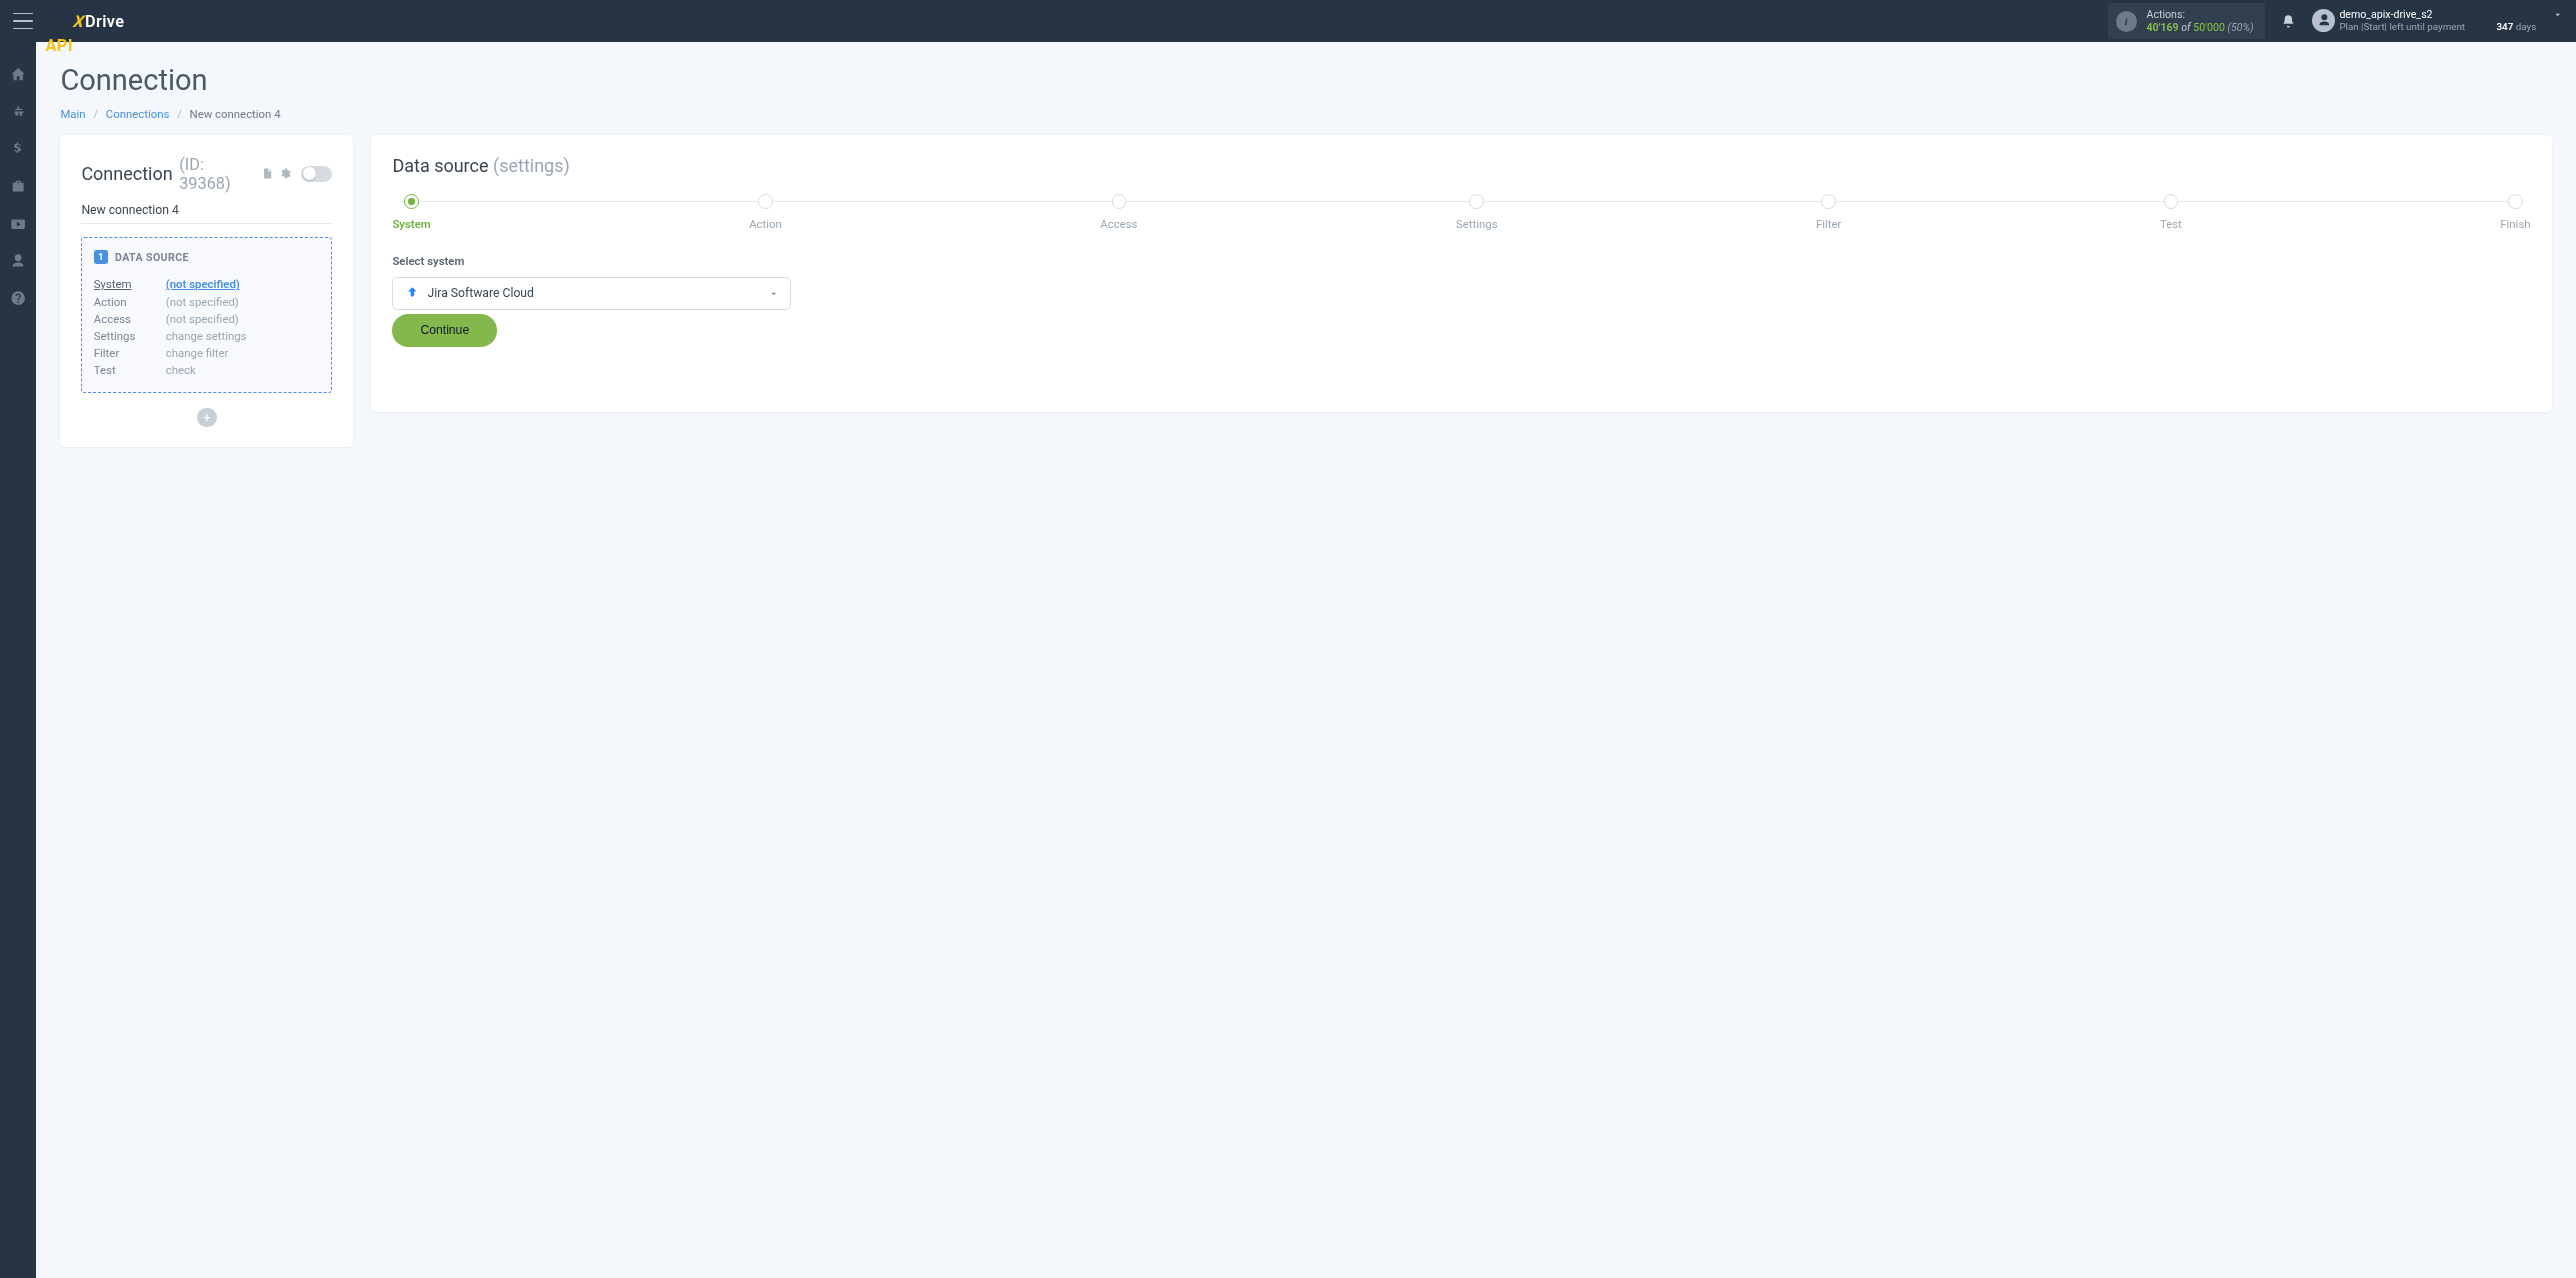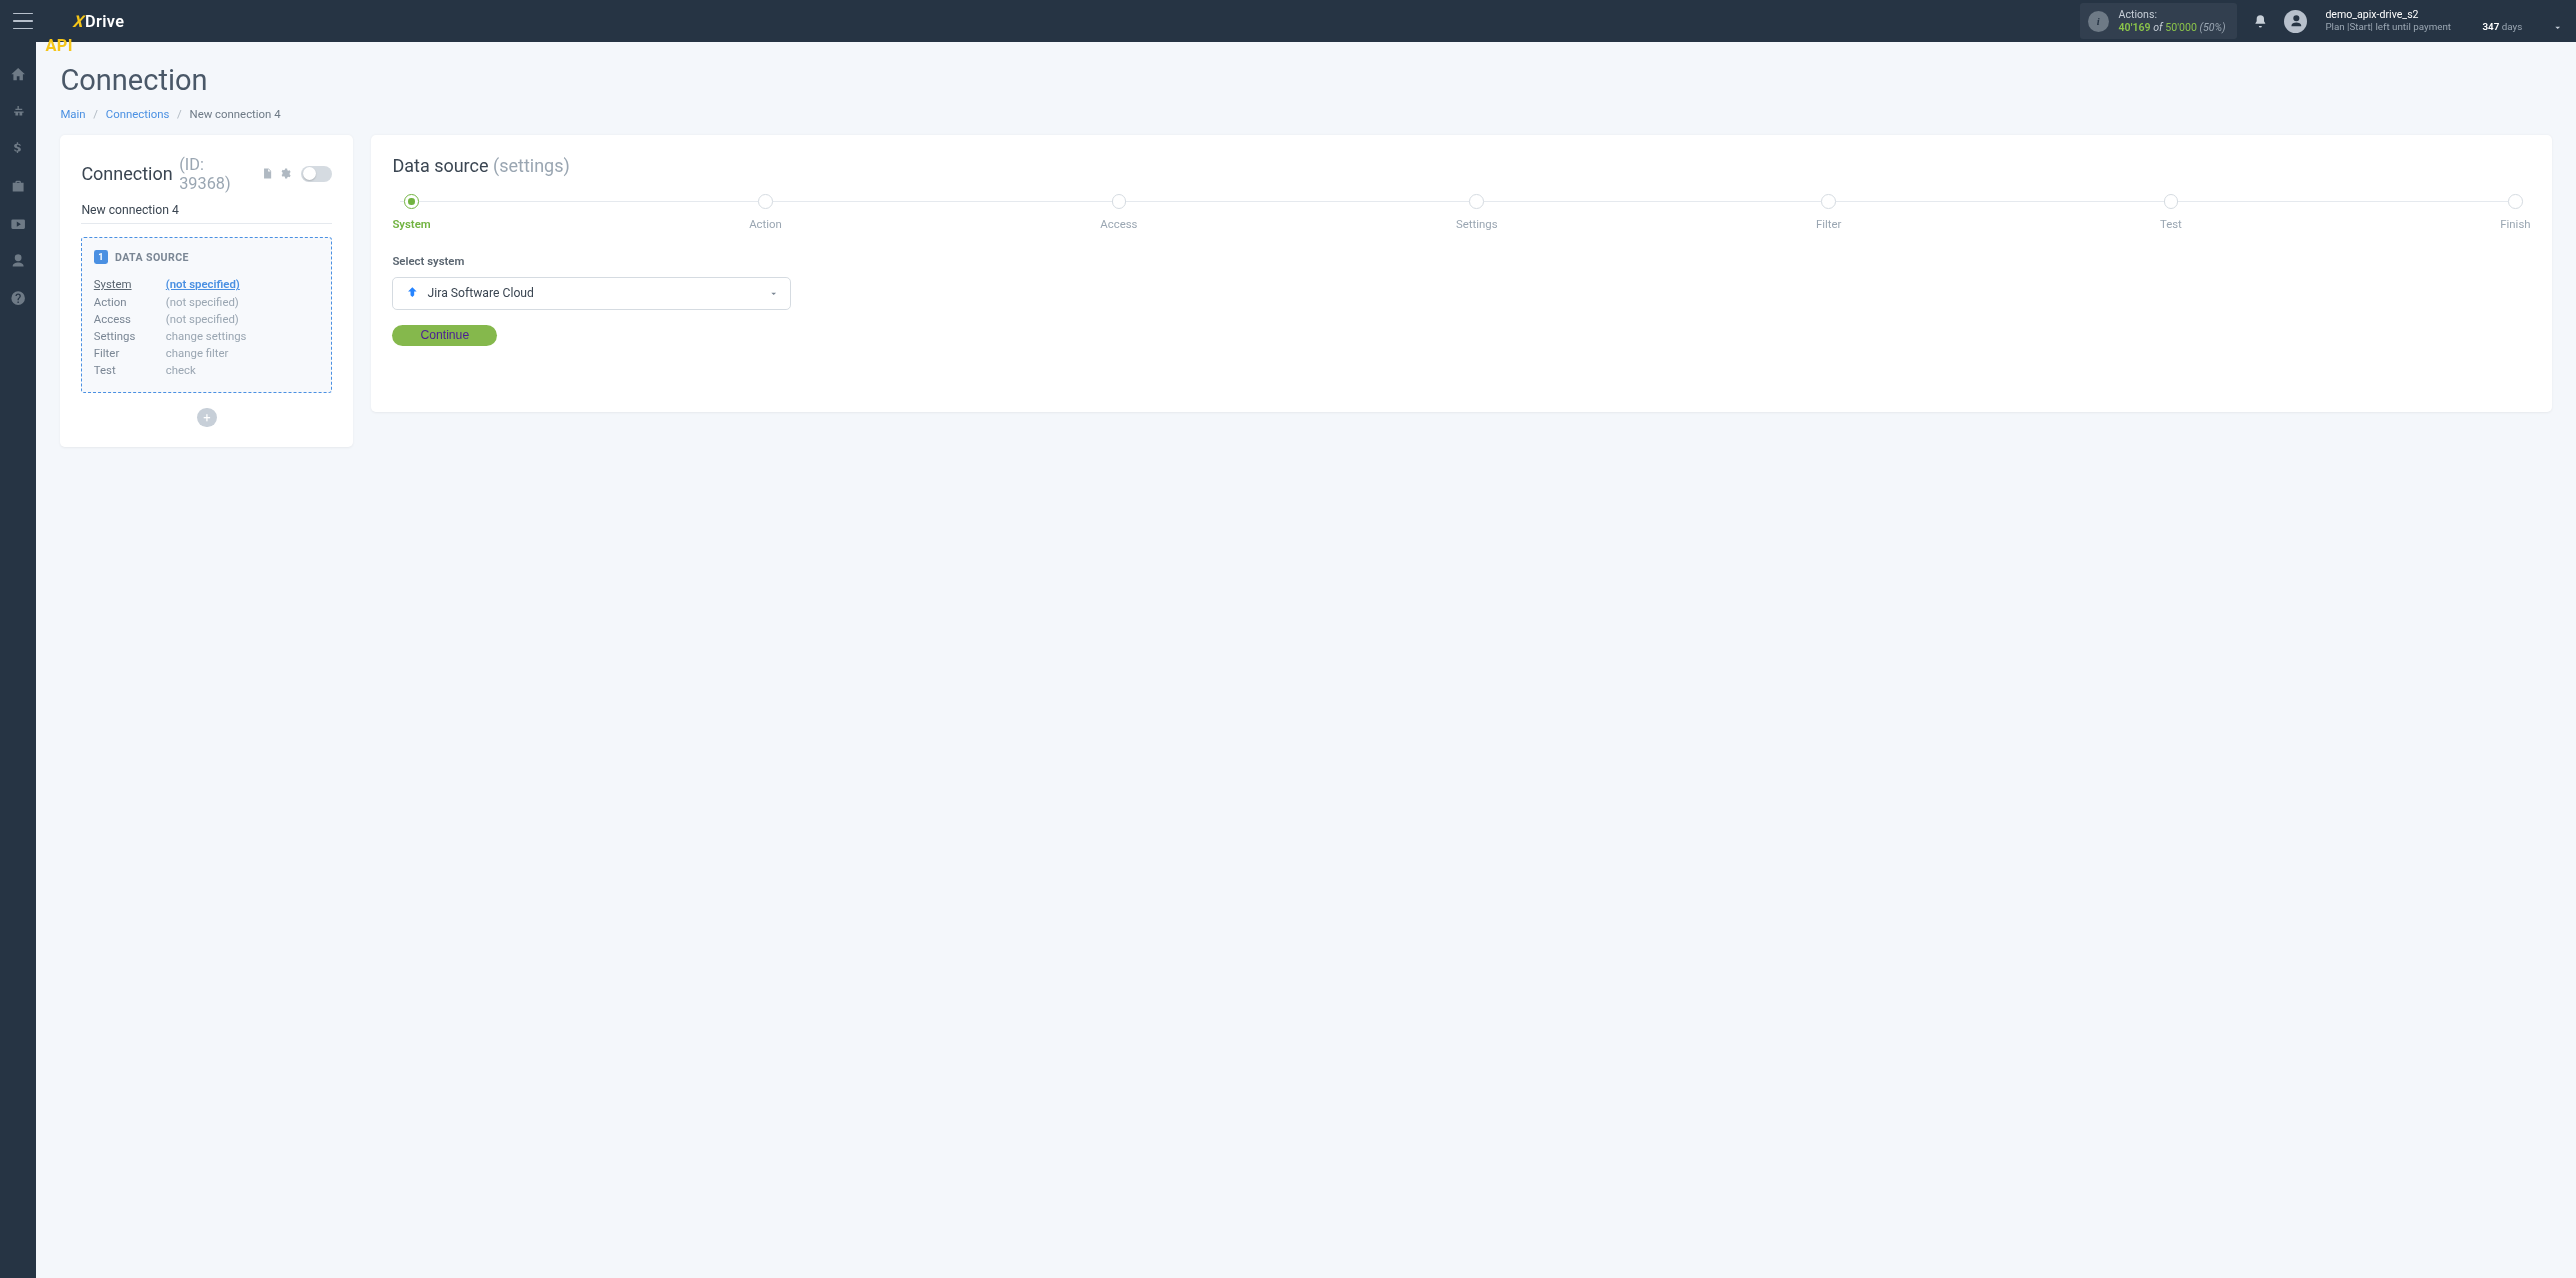--- a/index.html
+++ b/index.html
@@ -14,21 +14,21 @@
 .logo .x { color:#f5c518; font-style: italic; margin:0 0.8px; transform: skewX(-10deg); display:inline-block; }
 .logo .drive { color: #fff; font-weight:600; }
 .topbar-right { margin-left:auto; display:flex; align-items:center; gap:16.3px; }
 .actions-chip { background: rgba(255,255,255,.06); border-radius:3.3px; padding:4.9px 11.4px 4.9px 8.1px; display:flex; align-items:center; gap:9.8px; font-size:10.6px; color:#c7cfd8; }
 .info-circle { width:21px; height:21px; background:#6e7a86; border-radius:50%; display:flex; align-items:center; justify-content:center; font-weight:900; color:#263444; font-style: italic; font-family: Georgia, serif; }
 .actions-text .count { color:#8bc34a; font-weight:600; }
 .actions-text .of { color:#c7cfd8; font-style:italic; }
 .actions-text .total { color:#8bc34a; }
 .actions-text .pct { color:#9aa6b2; font-style:italic; }
 .bell-icon { width:14.7px; height:14.7px; fill:#c7cfd8; cursor:pointer; }
-.user-block { display:flex; align-items:flex-end; gap:18px; cursor:pointer; }
+.user-block { display:flex; align-items:flex-start; gap:4px; cursor:pointer; }
 .user-avatar { width:23px; height:23px; border-radius:50%; background:#b7c0cc; display:flex; align-items:center; justify-content:center; }
 .user-avatar svg { width:14.7px; height:14.7px; fill:#263444; }
 .user-info { font-size:10.6px; line-height:1.2; }
 .user-info .uname { color:#fff; }
 .user-info .plan { color:#9aa6b2; font-size:9.8px; }
 .user-info .plan b { color:#fff; font-weight:600;margin-left:29px; }
 .chevron-down { margin-left:11.4px; width:11.4px; height:11.4px; fill:#c7cfd8; }
 
 
 .layout { display:flex; min-height: calc(100vh - 42px); }
@@ -77,21 +77,21 @@
 .step.active { color:#71b340; font-weight:600; }
 .step.active .dot { border-color:#71b340; }
 .step.active .dot::after { content:''; width:6.5px; height:6.5px; background:#71b340; border-radius:50%; }
 
 .field-label { font-size:11.4px; font-weight:600; color:#5a6570; margin-bottom:9px; display:block; }
 .select-box { width:399px; border:0.8px solid #d5dbe1; border-radius:4.9px; height:33px; display:flex; align-items:center; padding:0 11.4px; gap:8.1px; cursor:pointer; background:#fff; }
 .select-box .sys-icon { width:14.7px; height:14.7px; }
 .select-box .sel-text { font-size:12.2px; color:#3b4652; flex:1; }
 .select-box .chev { width:11.4px; height:11.4px; fill:#7a8694; }
 
-.btn-continue { margin-top:15px; background:#85b84c; color:#4c1d95; border:none; border-radius:16.3px; height:21px; padding:0 28px; font-size:12.2px; cursor:pointer; }
+.btn-continue { margin-top:4px; background:#85b84c; color:#0f172a; border:none; border-radius:16.3px; height:33px; padding:0 28px; font-size:12.2px; cursor:pointer; }
 </style>
 </head>
 <body>
 
 <div class="topbar">
   <div class="hamburger">
       <span></span>
       <span></span>
       <span></span>
     </div>

